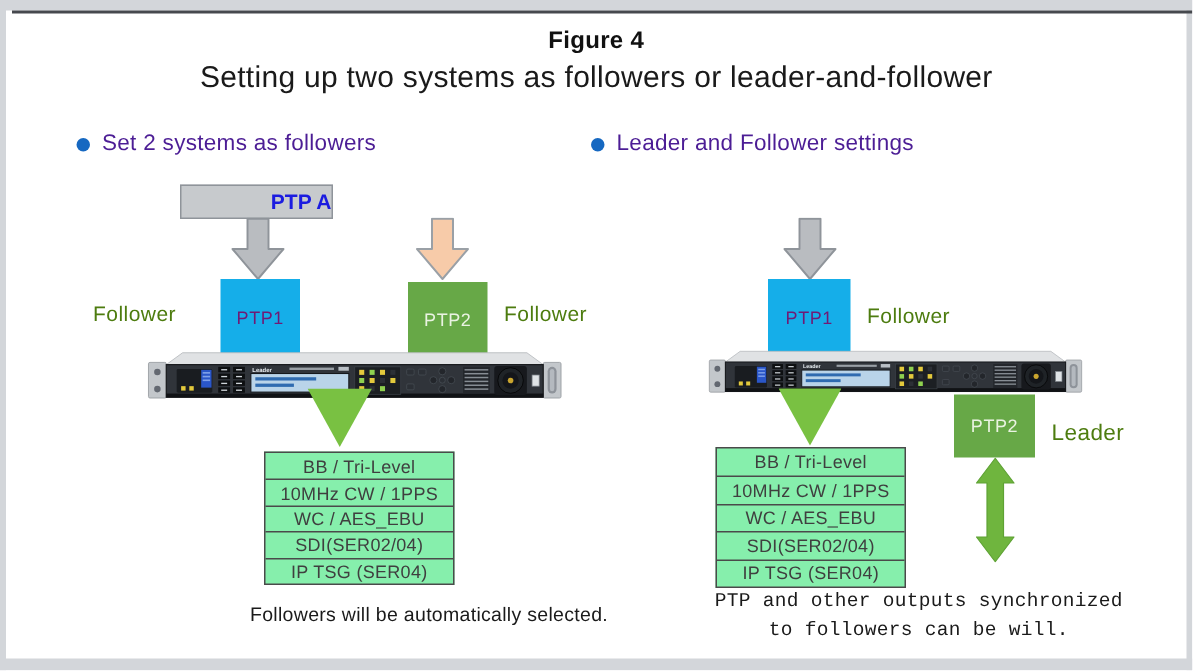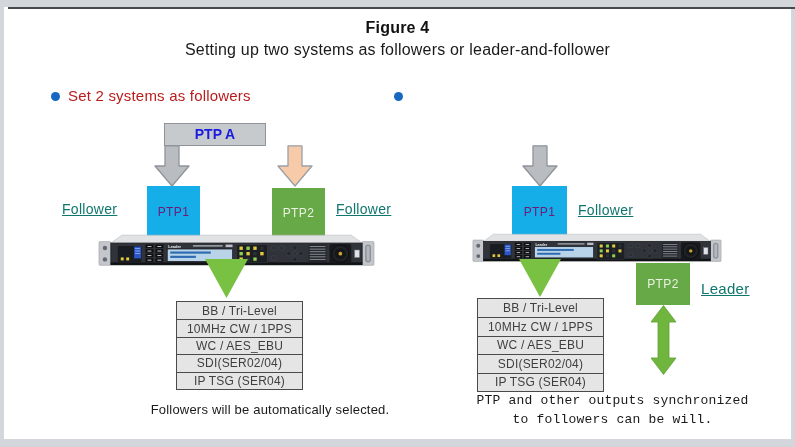--- a/index.html
+++ b/index.html
@@ -13,36 +13,35 @@
   #frame-top { left:0; top:0; width:795px; height:7px; }
   #frame-bottom { left:0; bottom:0; width:795px; height:8px; }
   #frame-left { left:0; top:0; width:4px; height:447px; }
   #frame-right { right:0; top:0; width:4px; height:447px; }
   #top-rule { position:absolute; left:8px; right:0; top:7px; height:1.5px; background:#46494e; z-index:51; }
 
   .abs { position:absolute; }
 
   
   #fig-title { left:0; right:0; top:19px; text-align:center; font-size:16px; font-weight:bold; color:#111; letter-spacing:.2px; }
-  #fig-subtitle { left:0; right:0; top:41px; text-align:center; font-size:16px; color:#1a1a1a; letter-spacing:.2px; }
+  #fig-subtitle { left:0; right:0; top:41px; text-align:center; font-size:20px; color:#1a1a1a; letter-spacing:.2px; }
 
   
   .bullet { width:9px; height:9px; border-radius:50%; background:#1668c1; }
   #bullet-l { left:51px; top:92px; }
   #bullet-r { left:394px; top:92px; }
-  .sec-heading { font-size:15px; color:#b91c1c; letter-spacing:.2px; }
+  .sec-heading { font-size:15px; color:#4c1d95; letter-spacing:.2px; }
   #heading-l { left:68px; top:87px; }
   #heading-r { left:411px; top:87px; }
 
   
   .src-box {
-    height:23px; line-height:20px; text-align:center;
+    height:23px; line-height:20px; text-align:right;
     font-size:14px; font-weight:bold; color:#1b1be0;
     border:1.5px solid #8f949a;
-    margin-left:44px;
   }
   #box-ptpa { left:120px; top:123px; width:102px; background:#c7cacd; }
   #box-ptpb { left:252px; top:123px; width:102px; background:#f7cba9; border-color:#9aa0a6; }
   #box-ptp  { left:489px; top:123px; width:102px; background:#c7cacd; }
 
   
   .blk-arrow { width:36px; height:42px; }
   #arrow-a { left:154px; top:145px; }
   #arrow-b { left:277px; top:145px; }
   #arrow-c { left:522px; top:145px; }
@@ -50,54 +49,54 @@
   
   .port-box {
     color:#701a75; font-size:12px; letter-spacing:.4px;
     display:flex; align-items:center; justify-content:center;
   }
   #box-ptp1-l { left:147px; top:186px; width:53px; height:52px; background:#15aee9; z-index:1; }
   #box-ptp2-l { left:272px; top:188px; width:53px; height:50px; background:#67a847; color:#eaf3e2; z-index:1; }
   #box-ptp1-r { left:512px; top:186px; width:55px; height:52px; background:#15aee9; z-index:1; }
   #box-ptp2-r { left:636px; top:263px; width:54px; height:42px; background:#67a847; color:#eaf3e2; z-index:3; }
 
-  .role-label { font-size:14px; color:#0f766e; letter-spacing:.3px;text-decoration:underline; }
+  .role-label { font-size:14px; color:#4d7c0f; letter-spacing:.3px; }
   #role-l1 { left:62px;  top:201px; }
   #role-l2 { left:336px; top:201px; }
   #role-r1 { left:578px; top:202px; }
   #role-r2 { left:701px; top:280px; font-size:15px; }
 
   
   #rack-l { left:98px;  top:234px; width:277px; height:34px; z-index:2; }
   #rack-r { left:472px; top:233px; width:250px; height:31px; z-index:2; }
 
   
   .tri { z-index:3; }
   #tri-l { left:205px; top:259px; width:43px; height:39px; }
   #tri-r { left:519px; top:258px; width:42px; height:40px; }
 
   
-  .out-list { border:1.5px solid #4a4a4a; background:#e5e5e5; z-index:4; }
+  .out-list { border:1.5px solid #4a4a4a; background:#86efac; z-index:4; }
   .out-list .row {
     border-top:1.2px solid #4a4a4a; text-align:center;
     font-size:12px; color:#3f3f3f; letter-spacing:.2px;
     display:flex; align-items:center; justify-content:center;
   }
   .out-list .row:first-child { border-top:none; }
   #list-l { left:176px; top:301px; width:127px; }
   #list-l .row { height:17.4px; }
   #list-r { left:477px; top:298px; width:127px; }
   #list-r .row { height:18.4px; }
 
   
   #dbl-arrow { left:650px; top:305px; width:27px; height:70px; z-index:3; }
 
   
   .caption { font-size:13px; color:#1a1a1a; text-align:center; letter-spacing:.2px; }
-  #caption-l { left:100px; top:402px; width:340px; }
+  #caption-l { left:116px; top:402px; width:340px; }
   #caption-r { left:455px; top:391px; width:315px; line-height:19px;font-family:Liberation Mono, monospace; }
 </style>
 </head>
 <body>
 
 <div id="canvas">
 
   <svg width="0" height="0" style="position:absolute" aria-hidden="true">
     <defs>
       <symbol id="sym-block-arrow" viewBox="0 0 36 42">
@@ -210,20 +209,21 @@
   <div class="frame-edge" id="frame-left"></div>
   <div class="frame-edge" id="frame-right"></div>
   <div id="top-rule"></div>
 
   <div class="abs" id="fig-title">Figure 4</div>
   <div class="abs" id="fig-subtitle">Setting up two systems as followers or leader-and-follower</div>
 
   <div class="abs bullet" id="bullet-l"></div>
   <div class="abs sec-heading" id="heading-l">Set 2 systems as followers</div>
   <div class="abs bullet" id="bullet-r"></div>
+  <div class="abs sec-heading" id="heading-r">Leader and Follower settings</div>
 
   <div class="abs src-box" id="box-ptpa">PTP A</div>
 
   <svg class="abs blk-arrow" id="arrow-a">
     <use href="#sym-block-arrow" fill="#b9bcc0" stroke="#8f949a"></use>
   </svg>
   <svg class="abs blk-arrow" id="arrow-b">
     <use href="#sym-block-arrow" fill="#f7cba9" stroke="#9aa0a6"></use>
   </svg>
 

